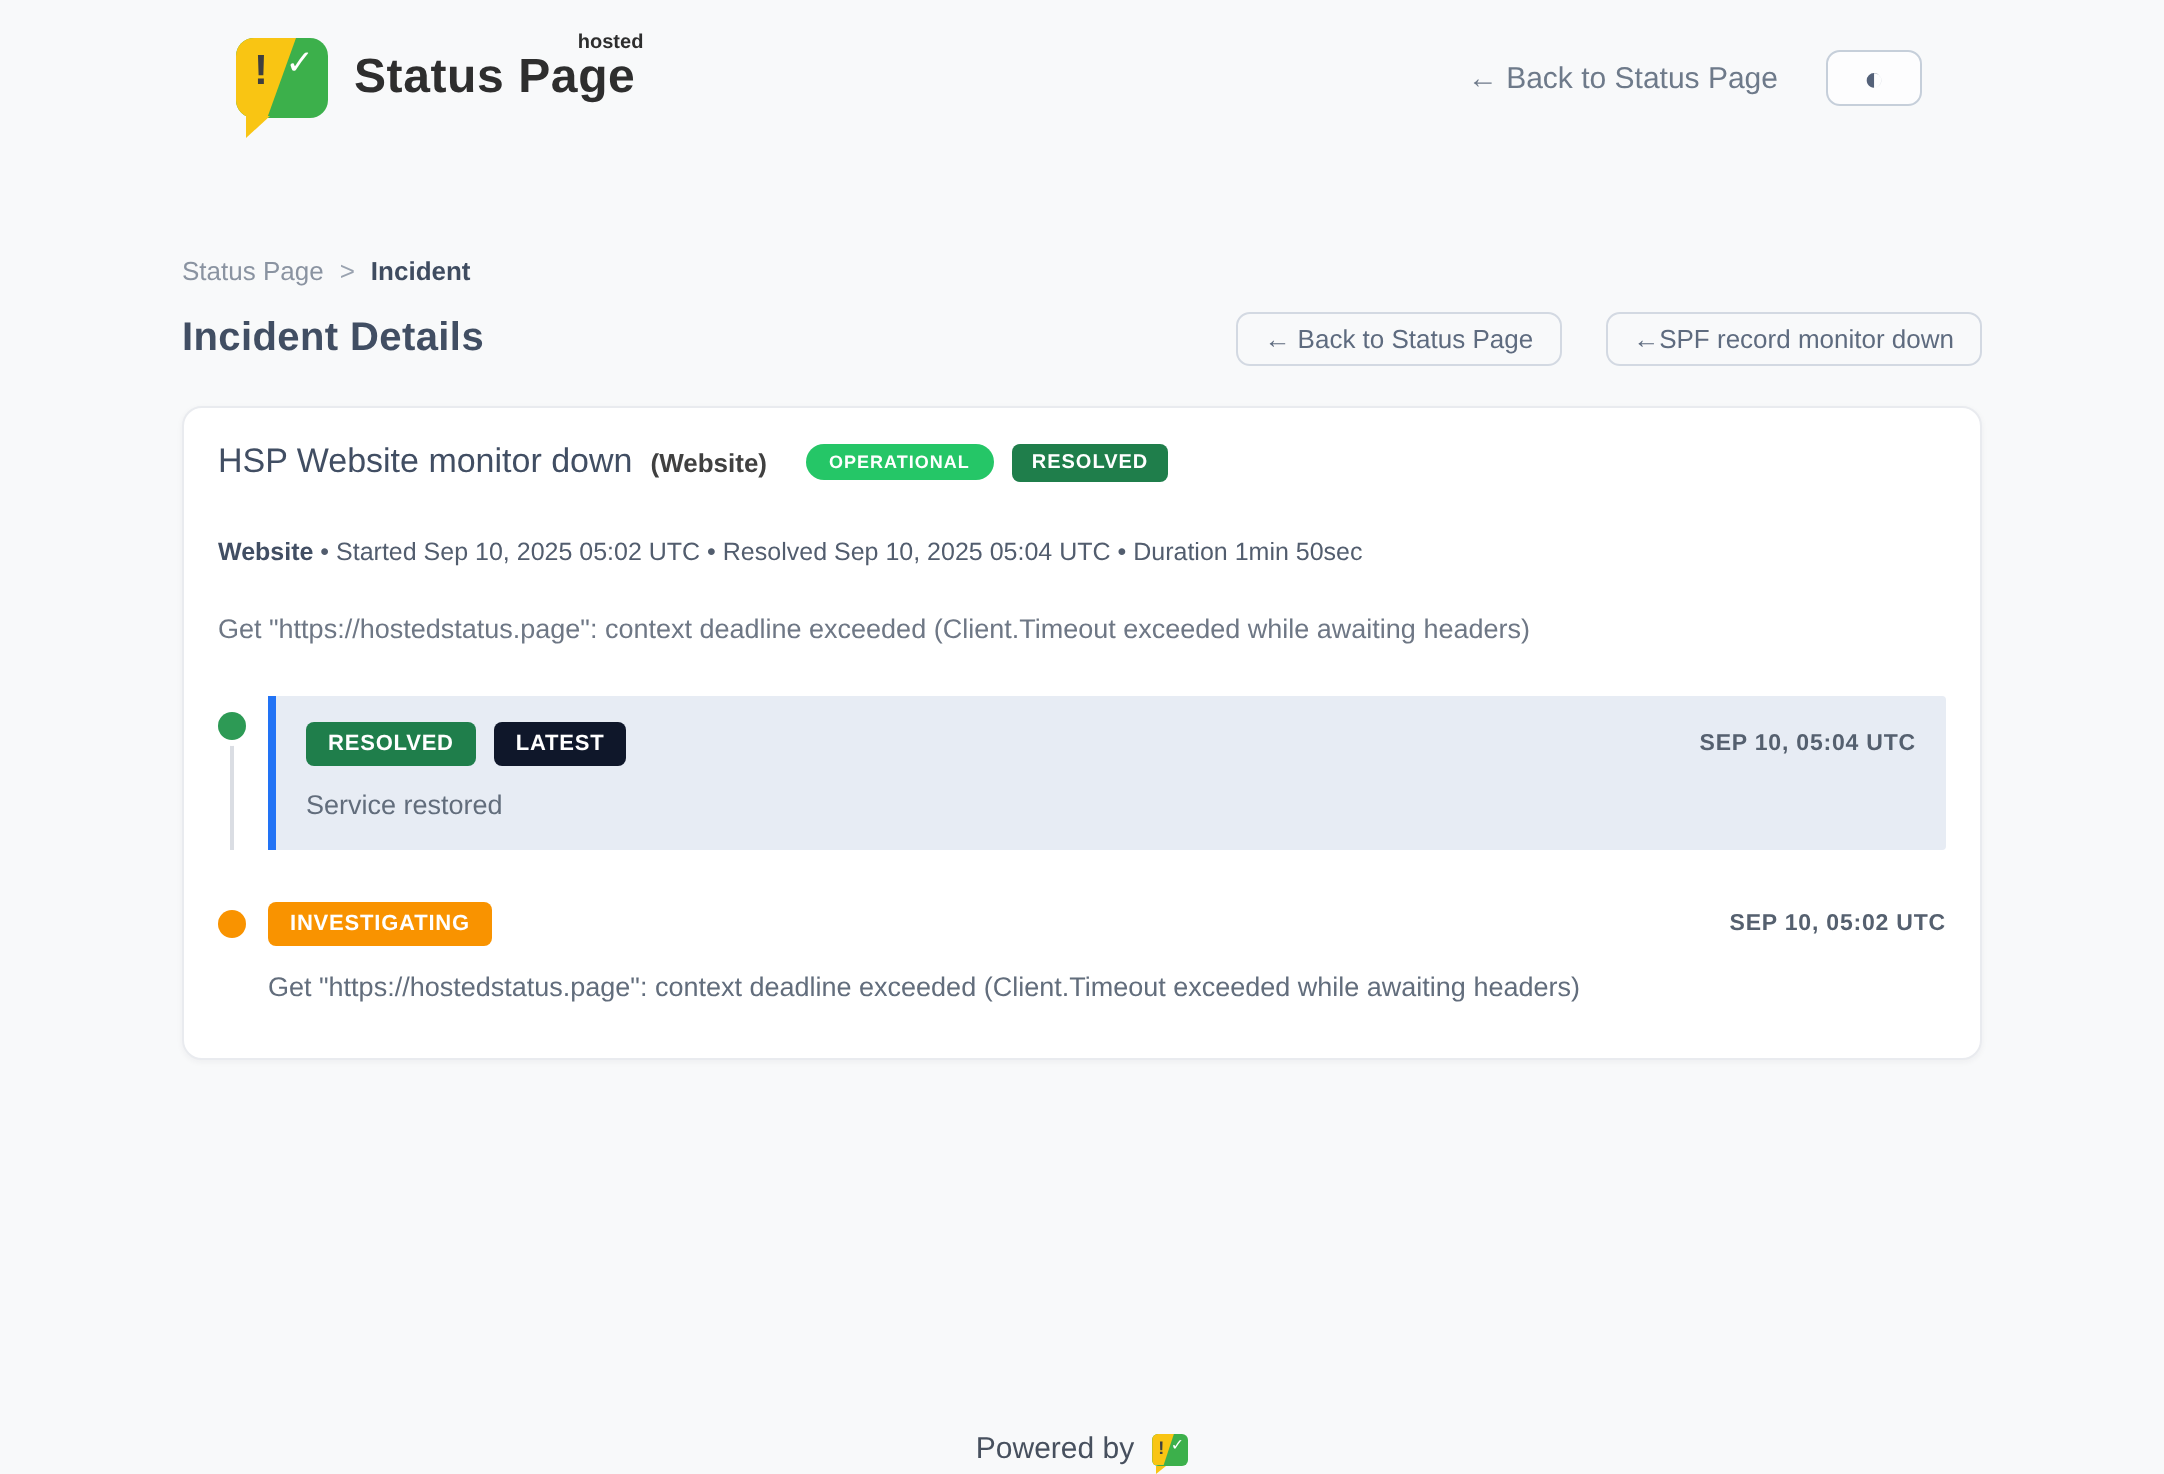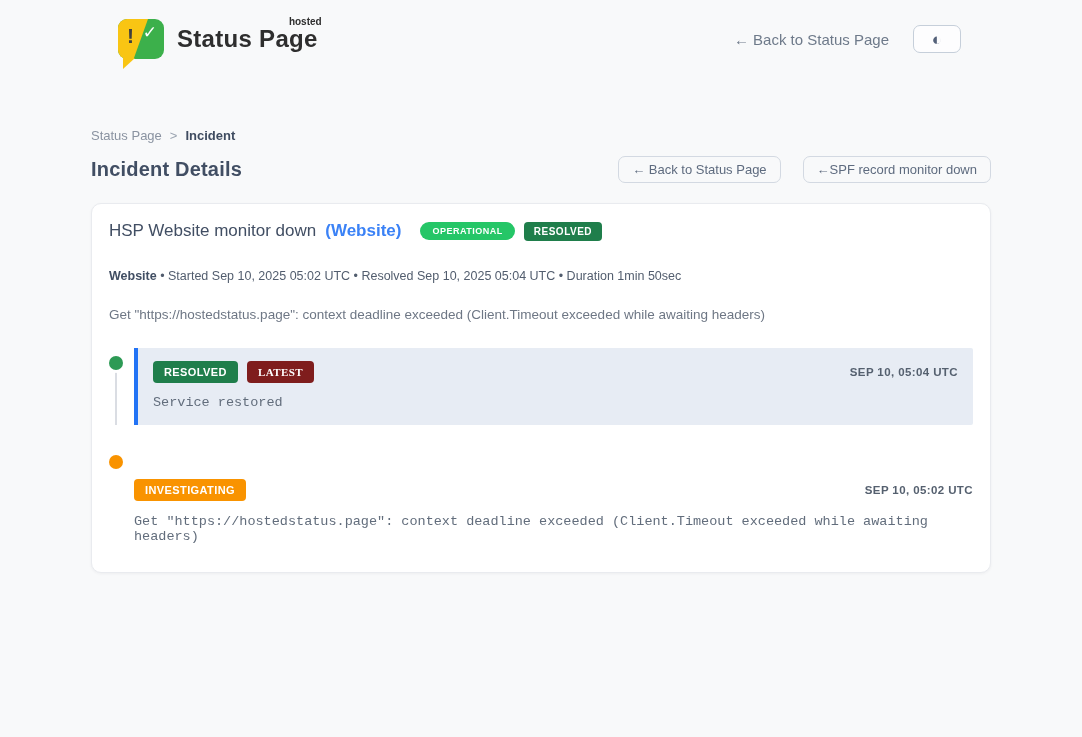--- a/index.html
+++ b/index.html
@@ -73,21 +73,21 @@
   }
 
   
   .card {
     margin-top:20px; background:#ffffff; border:1px solid #e9ebef;
     border-radius:10px; padding:17px 17px 28px;
     box-shadow:0 1px 3px rgba(30,40,60,.05);
   }
   .card-title-row { display:flex; align-items:center; gap:9px; flex-wrap:wrap; }
   .incident-title { font-size:17px; font-weight:400; color:#414e63; }
-  .incident-component { font-size:17px; font-weight:600; color:#3b82f6; margin-right:10px; }
+  .incident-component { font-size:13px; font-weight:600; color:#404040; margin-right:10px; }
   .badge {
     display:inline-block; color:#fff; font-weight:700; text-transform:uppercase;
     letter-spacing:.5px; line-height:1;text-align:center;
   }
   .badge-operational { background:#25c667; font-size:9px; padding:5px 12px 4px; border-radius:999px; }
   .badge-resolved-hdr { background:#1f7e4b; font-size:10px; padding:5px 10px 4px; border-radius:4px; }
   .meta-line { margin-top:28px; font-size:12.5px; color:#525d6e; }
   .meta-line .meta-component { font-weight:700; color:#414e63; }
   .description { margin-top:24px; font-size:13.5px; color:#6e7785; }
 
@@ -111,30 +111,30 @@
     flex:1; background:#e7ecf4; border-left:4px solid #2273f5;
     padding:13px 15px 15px; border-radius:0 2px 2px 0;
   }
   .tl-box-head { display:flex; justify-content:space-between; align-items:center; }
   .tl-badges { display:flex; gap:9px; }
   .tl-badge {
     color:#fff; font-weight:700; font-size:11px; letter-spacing:.4px;
     padding:6px 11px 5px; border-radius:4px; line-height:1;
   }
   .tl-badge.resolved { background:#1f7e4b; }
-  .tl-badge.latest { background:#7f1d1d;font-family:Liberation Serif, serif; }
+  .tl-badge.latest { background:#0f172a; }
   .tl-badge.investigating { background:#f99300; }
   .tl-timestamp {
     font-size:11.5px; font-weight:700; color:#55606f; letter-spacing:.4px;
     white-space:nowrap;
   }
-  .tl-message { margin-top:12px; font-size:13.5px; color:#626d7c;font-family:Liberation Mono, monospace; }
+  .tl-message { margin-top:12px; font-size:13.5px; color:#626d7c; }
 
   .tl-plain { flex:1; }
-  .tl-plain-head { display:flex; justify-content:space-between; align-items:center;margin-top:28px; }
+  .tl-plain-head { display:flex; justify-content:space-between; align-items:center; }
   .tl-plain .tl-message { margin-top:13px; }
 
   
   .footer { margin-top:186px; text-align:center; }
   .powered { display:inline-flex; align-items:center; gap:9px; font-size:15px; color:#47505e; }
   .mini-logo { position:relative; width:18px; height:16px; display:inline-block; }
   .mini-green { position:absolute; inset:0; background:#3cb04b; border-radius:3px; }
   .mini-yellow {
     position:absolute; left:0; top:0; height:16px; width:11px;
     background:#f9c513; border-radius:3px 0 0 3px;

